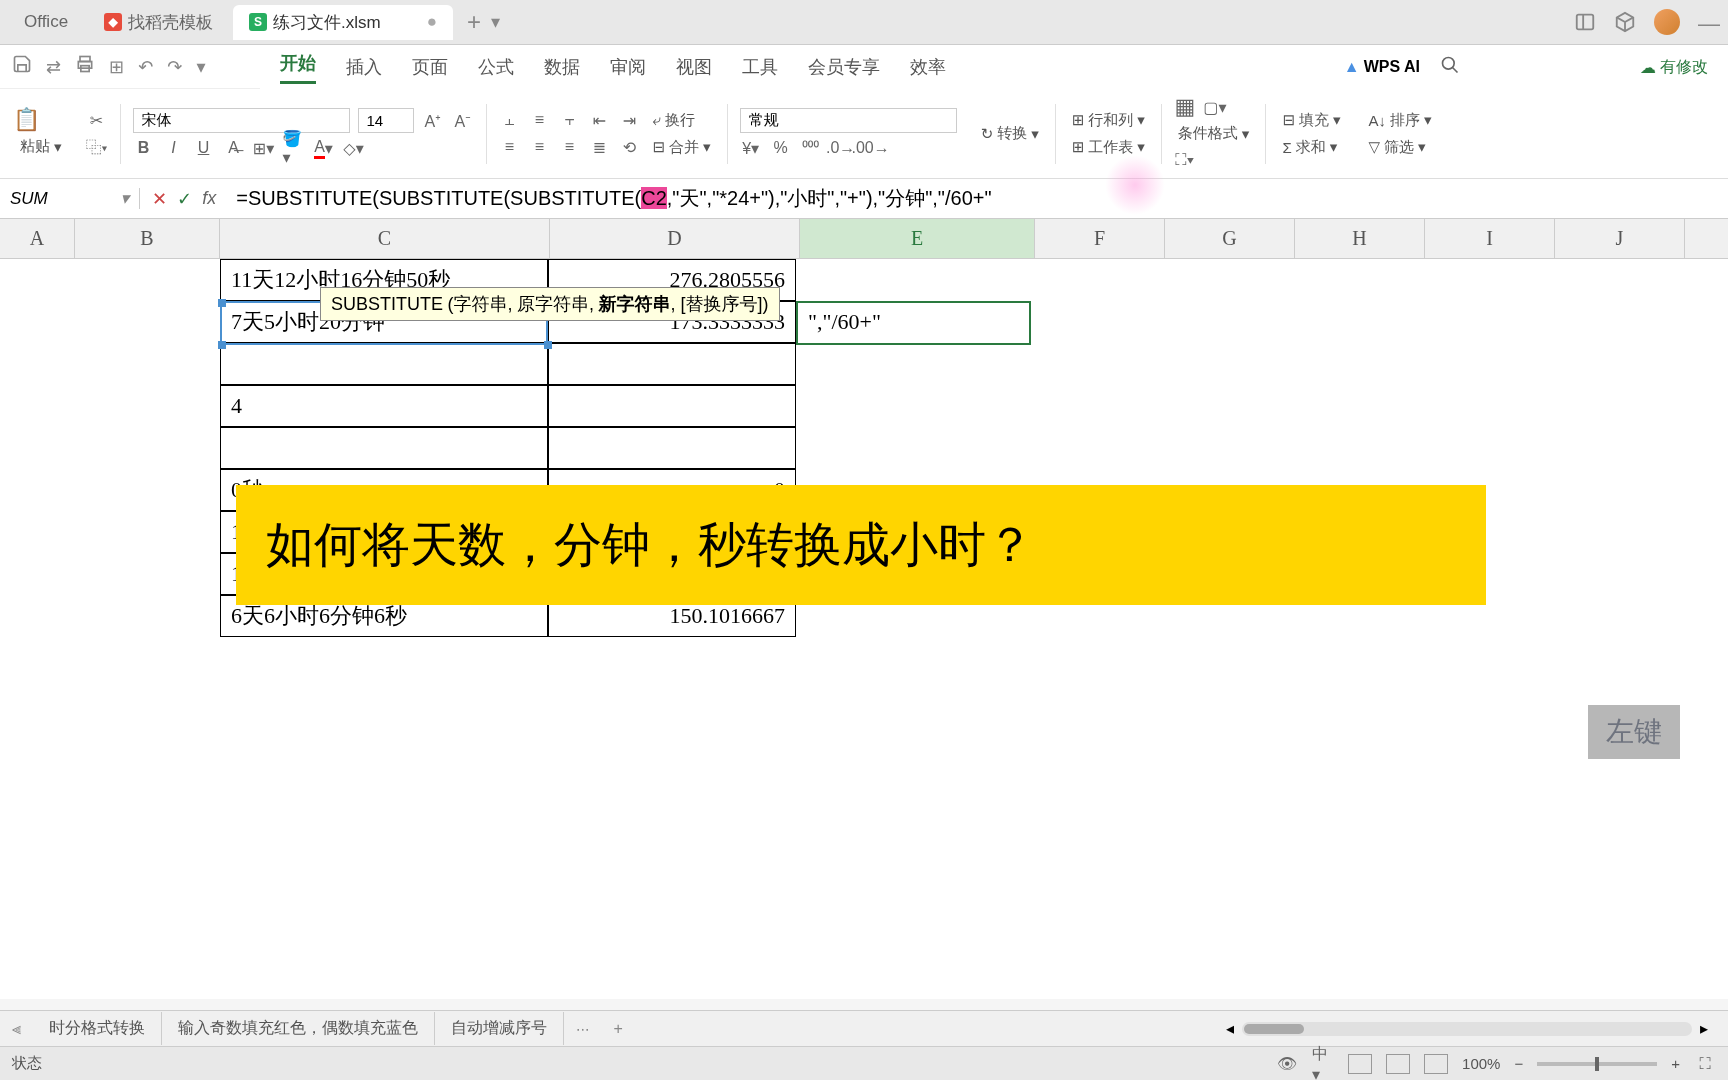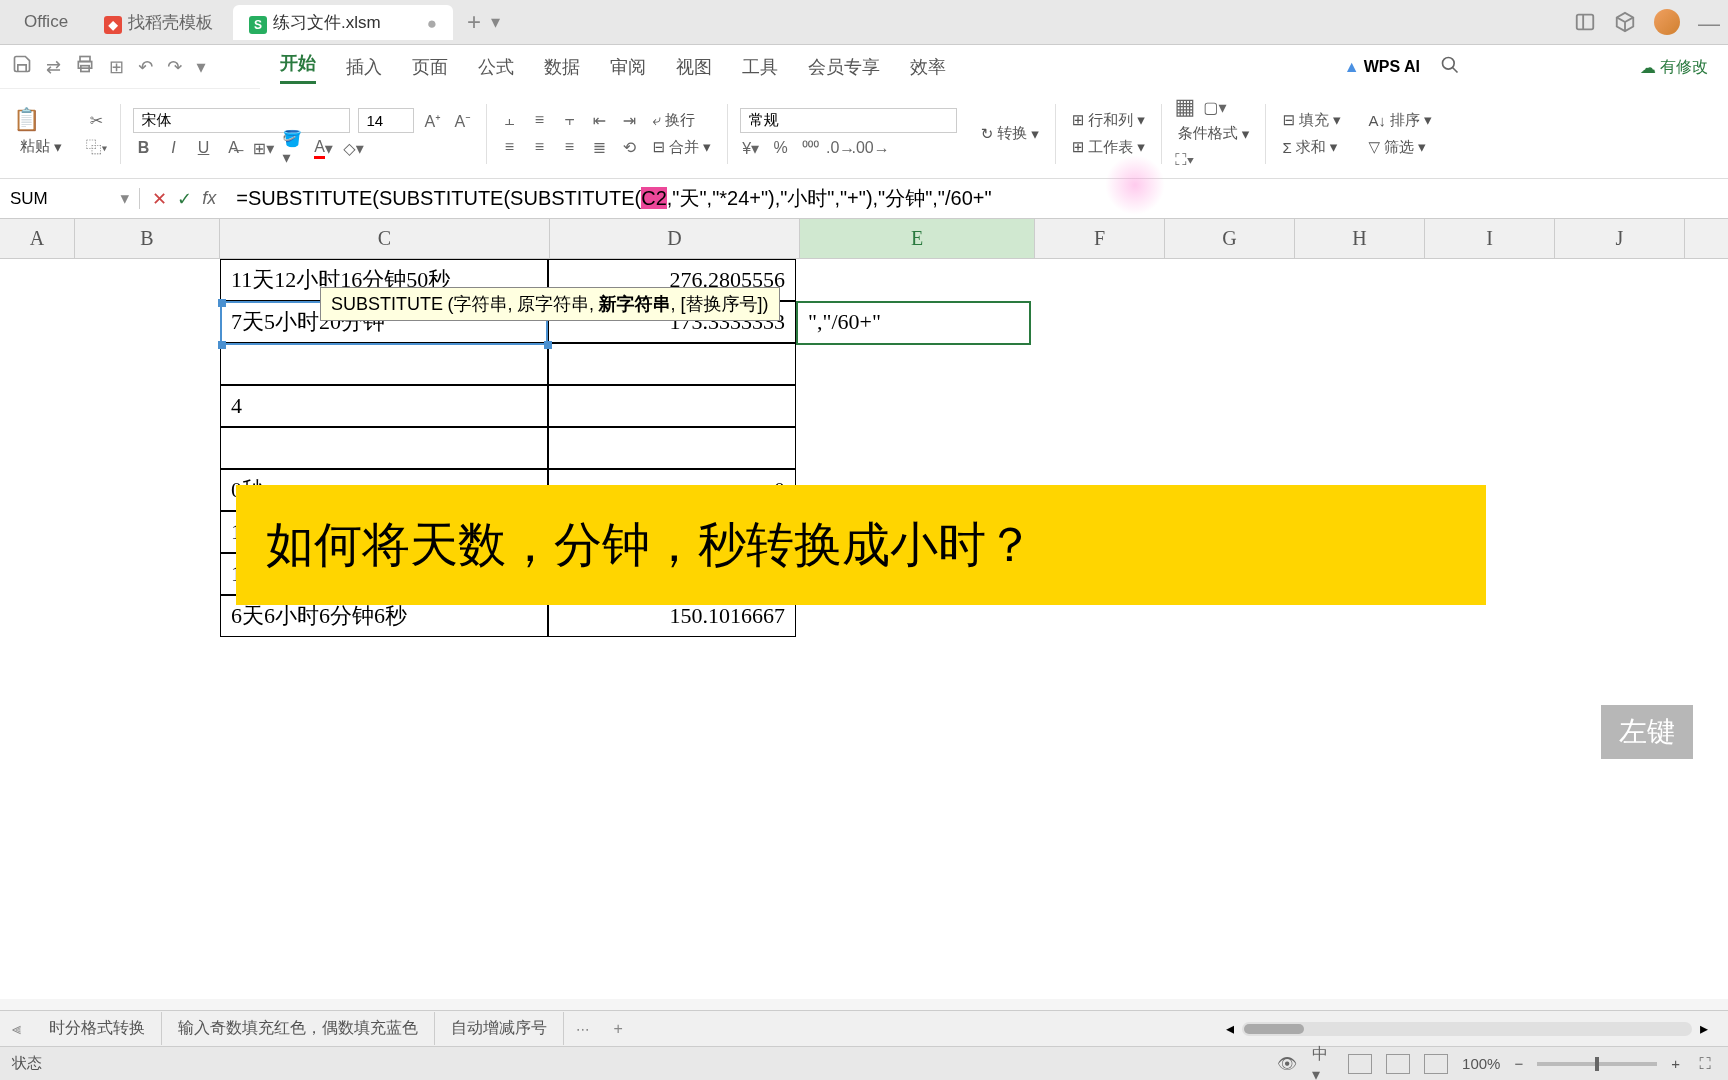--- a/index.html
+++ b/index.html
@@ -1,19 +1,19 @@
 <!DOCTYPE html>
 <html><head>
 <meta charset="utf-8">
 <style>
 * { margin: 0; padding: 0; box-sizing: border-box; font-family: "Microsoft YaHei", sans-serif; }
 body { background: #f5f5f5; width: 1728px; height: 1080px; overflow: hidden; position: relative; }
 
 .tabs-bar { height: 45px; background: #e8e8e8; display: flex; align-items: center; padding: 0 8px; border-bottom: 1px solid #ccc; }
-.tab { padding: 6px 16px; margin-right: 4px; border-radius: 6px 6px 0 0; font-size: 17px; color: #666; display: flex; align-items: flex-end; gap: 6px; cursor: pointer; }
+.tab { padding: 6px 16px; margin-right: 4px; border-radius: 6px 6px 0 0; font-size: 17px; color: #666; display: flex; align-items: center; gap: 6px; cursor: pointer; }
 .tab.active { background: #fff; color: #333; }
 .tab-icon { width: 18px; height: 18px; border-radius: 3px; display: inline-flex; align-items: center; justify-content: center; font-size: 12px; color: #fff; font-weight: bold; }
 .tab-add { margin-left: 10px; font-size: 24px; color: #888; cursor: pointer; }
 .tabs-right { margin-left: auto; display: flex; align-items: center; gap: 18px; }
 .titlebar-icon { width: 22px; height: 22px; color: #888; cursor: pointer; }
 .avatar { width: 26px; height: 26px; border-radius: 50%; background: linear-gradient(135deg,#f0a060,#d08030); }
 
 .qat { height: 44px; background: #fff; display: flex; align-items: center; padding: 0 12px; gap: 14px; border-bottom: 1px solid #eee; }
 .qat-icon { color: #888; font-size: 18px; cursor: pointer; }
 
@@ -27,21 +27,21 @@
 .ribbon-group { display: flex; flex-direction: column; gap: 4px; padding: 0 8px; height: 100%; justify-content: center; }
 .ribbon-sep { width: 1px; height: 60px; background: #e0e0e0; }
 .ribbon-btn { display: flex; align-items: center; gap: 4px; font-size: 15px; color: #555; cursor: pointer; padding: 2px 4px; }
 .ribbon-row { display: flex; gap: 8px; align-items: center; }
 .font-select { border: 1px solid #ccc; padding: 3px 8px; font-size: 15px; min-width: 120px; background: #fff; }
 .size-select { border: 1px solid #ccc; padding: 3px 8px; font-size: 15px; width: 56px; background: #fff; }
 .small-icon { width: 22px; height: 22px; display: inline-flex; align-items: center; justify-content: center; color: #666; cursor: pointer; font-size: 16px; }
 .pink-highlight { position: absolute; width: 60px; height: 60px; border-radius: 50%; background: radial-gradient(circle, rgba(255,150,220,0.5), transparent 70%); pointer-events: none; }
 
 .name-fx-bar { height: 40px; background: #fff; display: flex; align-items: center; border-bottom: 1px solid #ccc; }
-.name-box { width: 140px; border-right: 1px solid #ccc; padding: 0 10px; font-size: 17px; display: flex; align-items: center; justify-content: space-between; }
+.name-box { width: 140px; border-right: 1px solid #ccc; padding: 0 10px; font-size: 17px; display: flex; align-items: center; justify-content: space-between; font-style: italic; }
 .fx-buttons { display: flex; gap: 10px; padding: 0 12px; }
 .fx-btn { font-size: 18px; cursor: pointer; }
 .fx-cancel { color: #c44; }
 .fx-accept { color: #2a7a3f; }
 .fx-fx { font-style: italic; color: #666; }
 .formula-input { flex: 1; font-size: 20px; padding: 0 8px; font-family: "SimSun", serif; }
 .formula-ref { background: #ec4899; }
 
 .tooltip { position: absolute; top: 287px; left: 320px; background: #ffffe0; border: 1px solid #888; padding: 4px 10px; font-size: 18px; font-family: "SimSun", serif; z-index: 10; }
 .tooltip .bold { font-weight: bold; }
@@ -60,21 +60,21 @@
 .data-table .txt { text-align: left; }
 .data-table .c-col { width: 328px; }
 .data-table .d-col { width: 248px; }
 
 .active-cell-border { position: absolute; border: 2px solid #2a7a3f; pointer-events: none; }
 .ref-cell-border { position: absolute; border: 2px solid #4a90d0; pointer-events: none; }
 .ref-handle { position: absolute; width: 8px; height: 8px; background: #4a90d0; }
 
 .yellow-overlay { position: absolute; top: 485px; left: 236px; width: 1250px; height: 120px; background: #ffd500; display: flex; align-items: center; padding: 0 30px; font-size: 48px; font-weight: normal; color: #000; z-index: 5; }
 
-.watermark { position: absolute; right: 35px; top: 705px; background: #888; color: #ffffff; padding: 8px 18px; font-size: 28px; opacity: 0.6; text-align: center; }
+.watermark { position: absolute; right: 48px; top: 705px; background: #888; color: #0f172a; padding: 8px 18px; font-size: 28px; opacity: 0.6; text-align: center; }
 
 .sheet-tabs { position: absolute; bottom: 34px; left: 0; right: 0; height: 36px; background: #f0f0f0; display: flex; align-items: center; border-top: 1px solid #ccc; }
 .sheet-nav { padding: 0 12px; color: #888; cursor: pointer; }
 .sheet-tab { padding: 6px 16px; font-size: 16px; color: #555; border-right: 1px solid #ccc; cursor: pointer; }
 .sheet-tab.active { color: #2a7a3f; font-weight: bold; background: #fff; }
 .sheet-scroll { margin-left: auto; display: flex; align-items: center; gap: 8px; padding-right: 20px; }
 .hscroll-track { width: 450px; height: 14px; background: #e0e0e0; border-radius: 7px; position: relative; }
 .hscroll-thumb { position: absolute; left: 2px; width: 60px; height: 10px; top: 2px; background: #aaa; border-radius: 5px; }
 
 .status-bar { position: absolute; bottom: 0; left: 0; right: 0; height: 34px; background: #e8e8e8; display: flex; align-items: center; padding: 0 12px; font-size: 15px; color: #555; border-top: 1px solid #ccc; }

